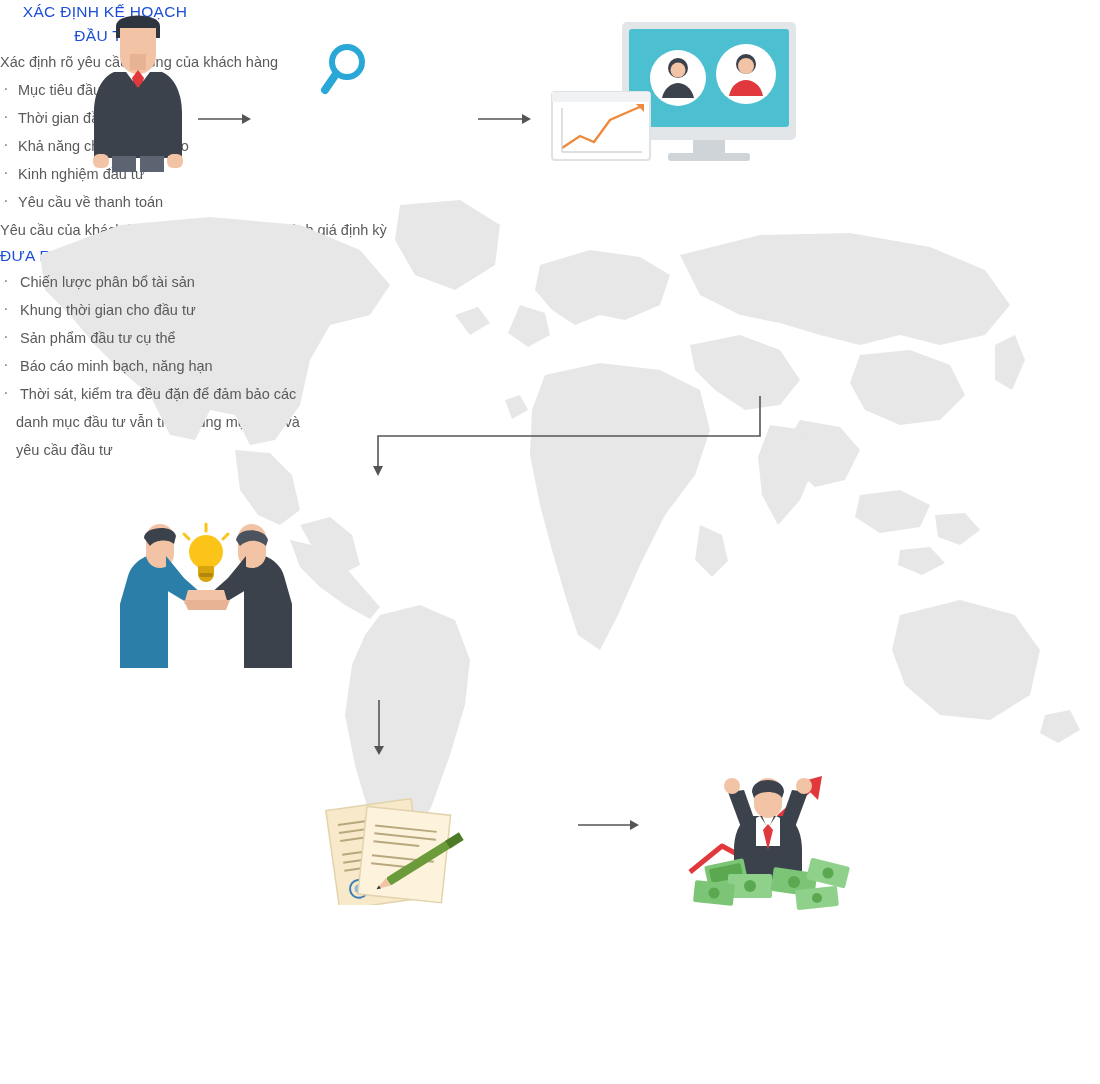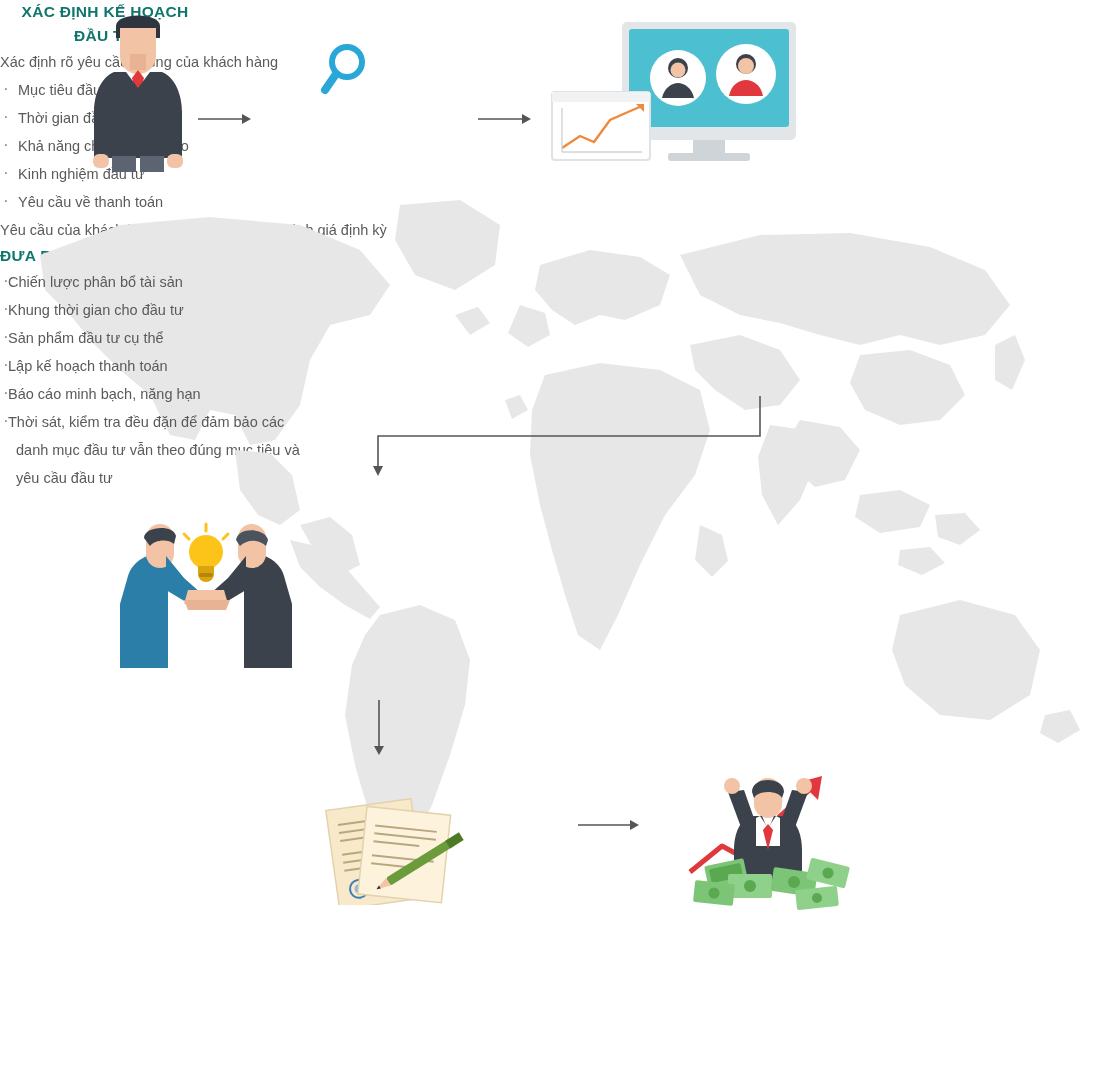--- a/index.html
+++ b/index.html
@@ -26,22 +26,22 @@
     left: 0;
     top: 195px;
     width: 1100px;
     height: 760px;
     z-index: 0;
     opacity: 1;
   }
   .worldmap svg { display: block; }
   
   .heading {
-    color: #0f766e;
-    font-weight: bold;
+    color: #1d4ed8;
+    font-weight: normal;
     letter-spacing: .3px;
     line-height: 1.55;
     z-index: 4;
   }
   .h-step1 {
     left: 256px; top: 100px; width: 210px;
     font-size: 15.5px; text-align: center;
   }
   .h-step3 {
     left: 206px; top: 500px; font-size: 15.5px;
@@ -60,21 +60,21 @@
     z-index: 4;
   }
   .txt .lead { display: block; }
   .txt ul {
     list-style: none;
     margin: 0;
     padding: 0;
   }
   .txt li {
     position: relative;
-    padding-left: 8px;
+    padding-left: 20px;
   }
   .txt li::before {
     content: "·";
     position: absolute;
     left: 3px;
     top: -1px;
     color: #8a8a8a;
     font-size: 17px;
     line-height: 28px;
   }
@@ -271,21 +271,20 @@
       <path d="M82 70 L118 70 L122 84 L78 84 Z" fill="#f2c3a5"></path>
       <path d="M78 80 l46 0 l-4 10 l-38 0 z" fill="#e8b394"></path>
     </svg>
   </div>
 
   <div class="txt b-step3">
     <ul>
       <li>Chiến lược phân bổ tài sản</li>
       <li>Khung thời gian cho đầu tư</li>
       <li>Sản phẩm đầu tư cụ thể</li>
-      <li>Lập kế hoạch thanh toán</li>
     </ul>
   </div>
 
   <div class="conn" style="left:370px; top:700px;">
     <svg width="18" height="56" viewBox="0 0 18 56" xmlns="http://www.w3.org/2000/svg">
       <line x1="9" y1="0" x2="9" y2="46" stroke="#555" stroke-width="1.6"></line>
       <path d="M4 46 L9 55 L14 46 Z" fill="#555"></path>
     </svg>
   </div>
 

